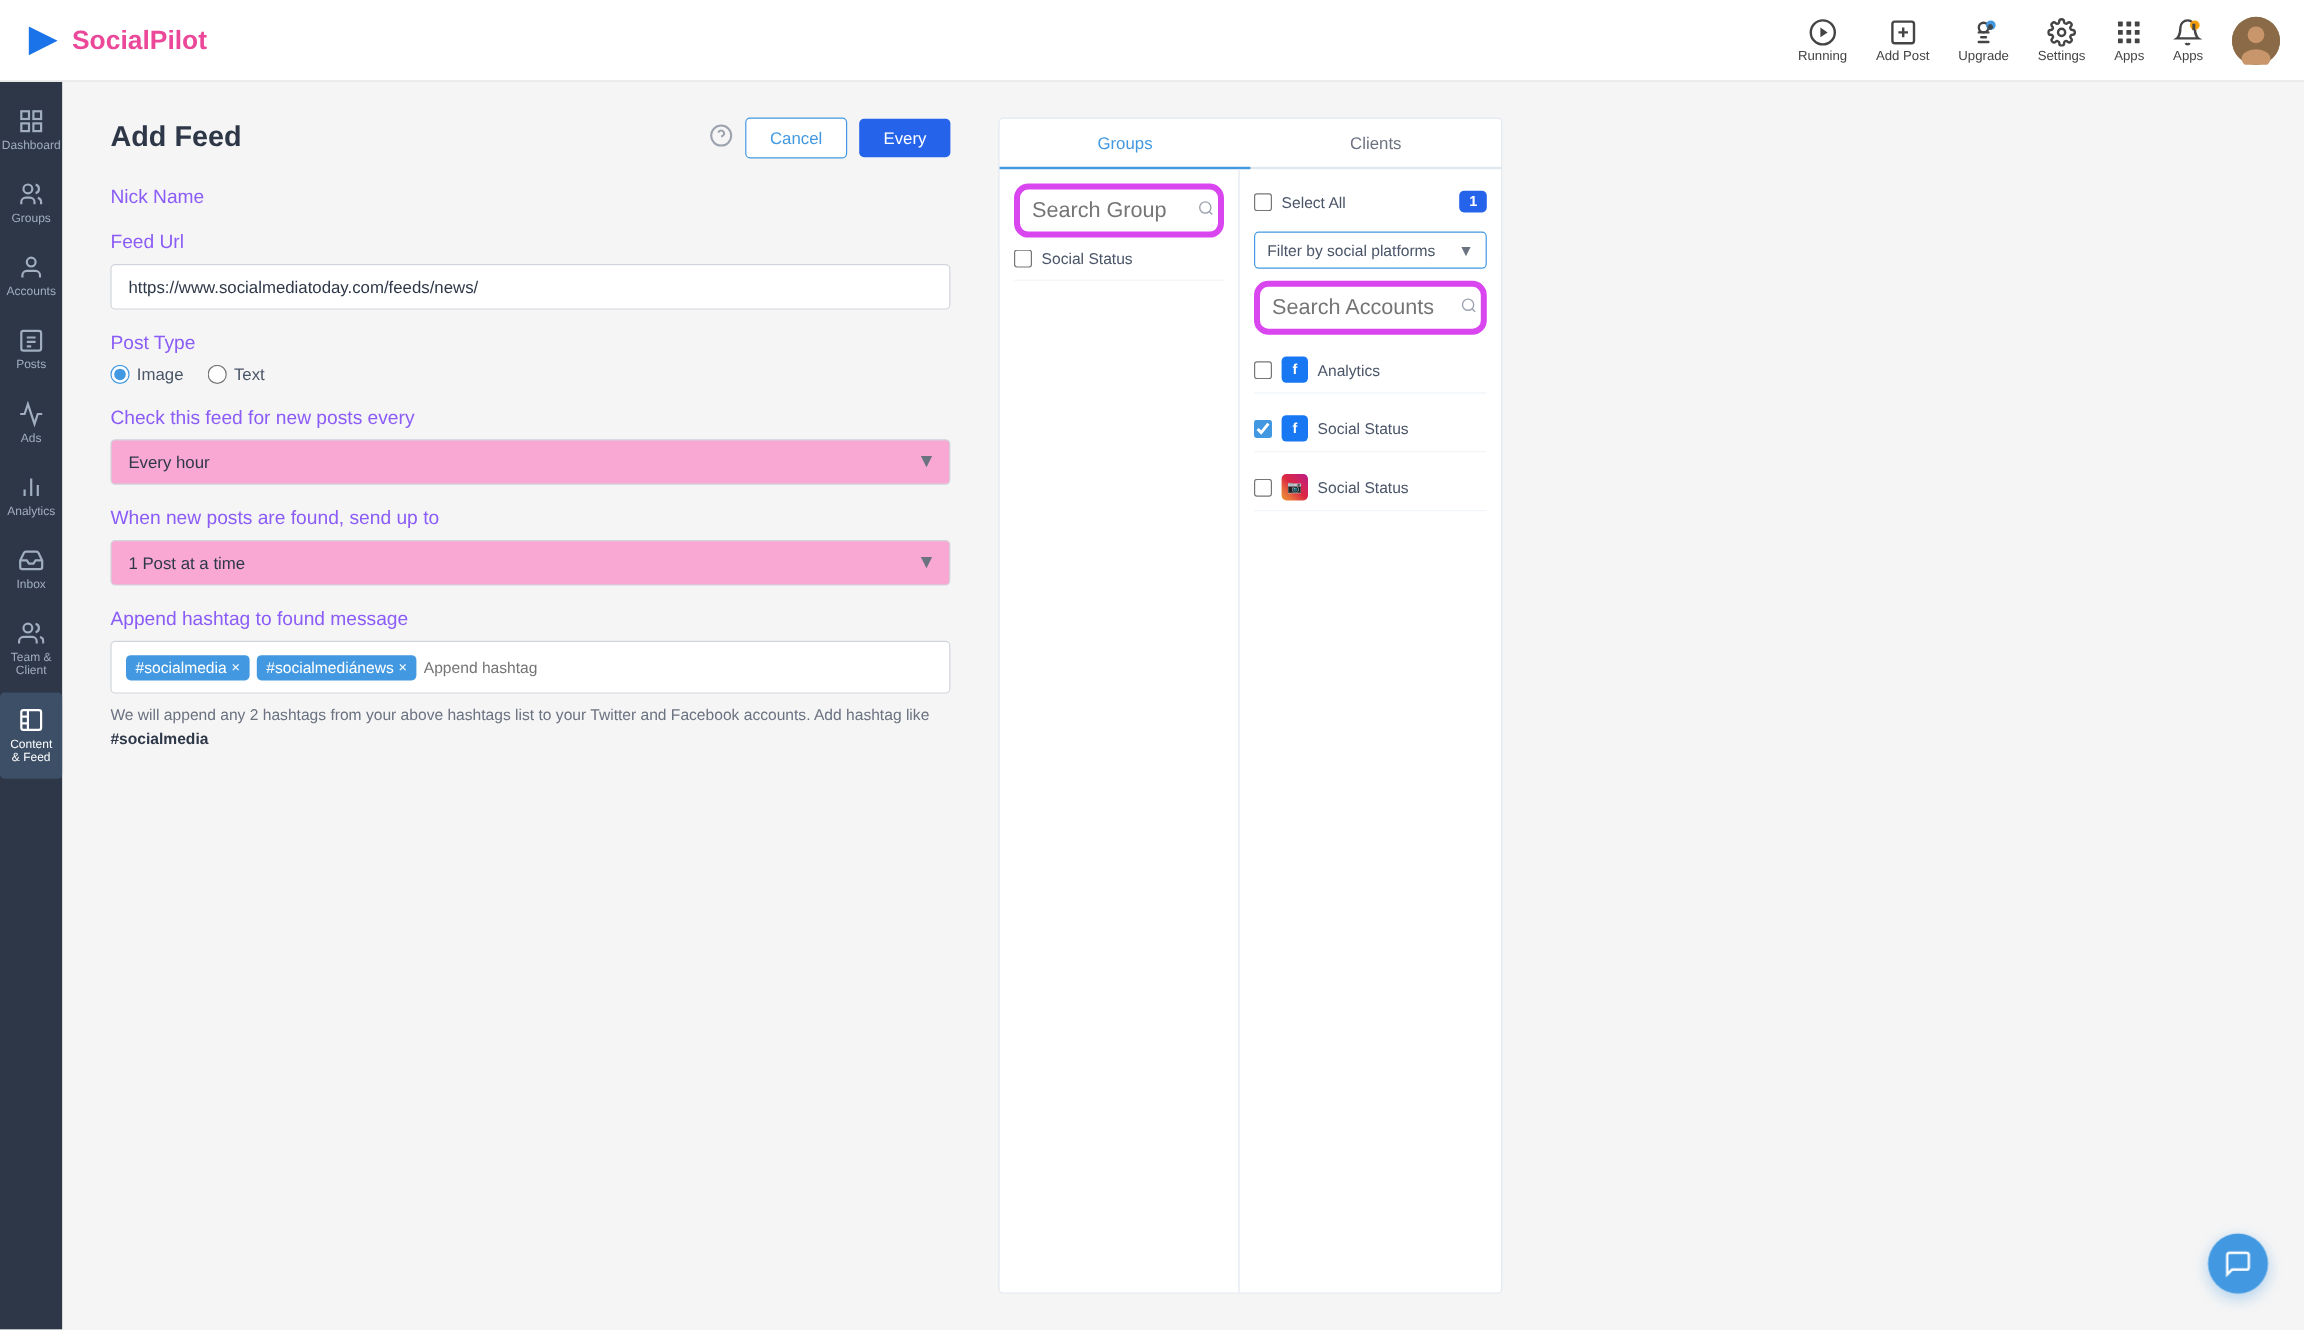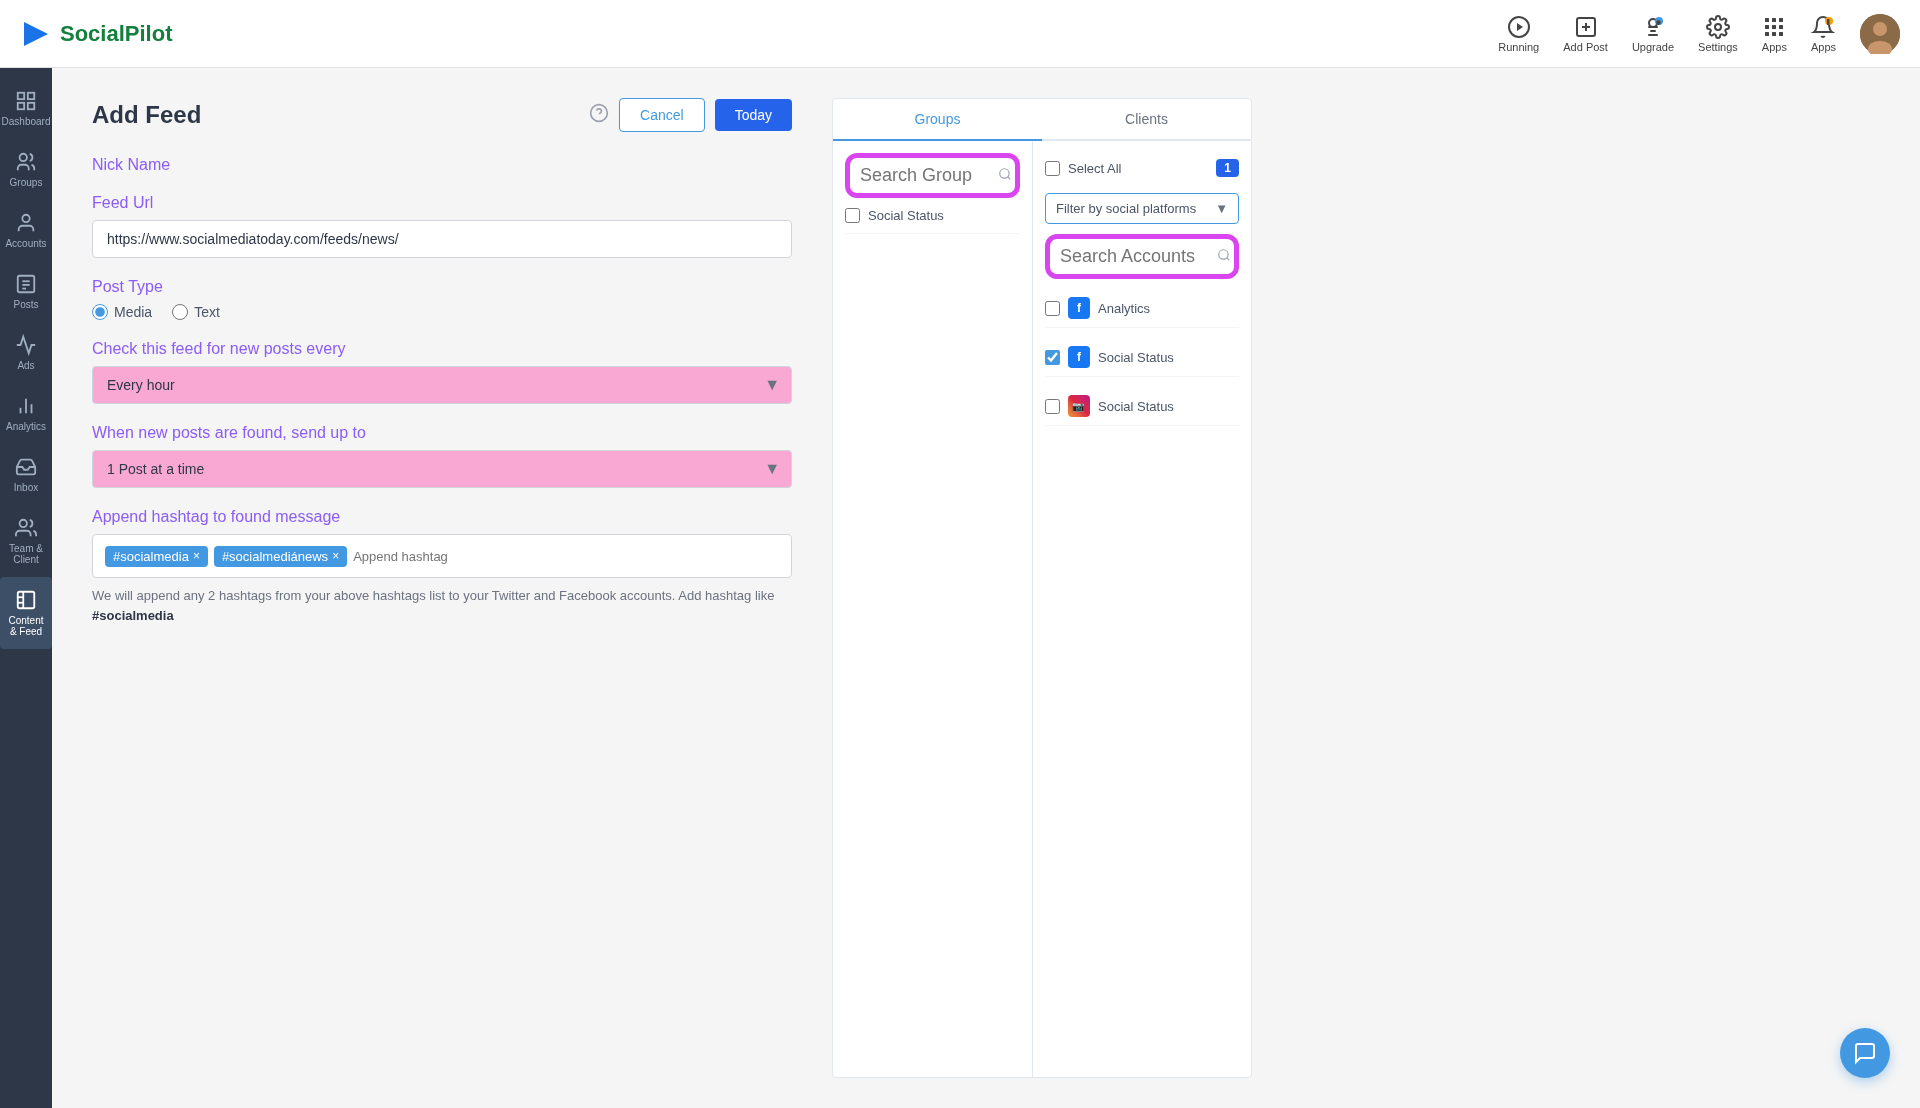--- a/index.html
+++ b/index.html
@@ -15,21 +15,21 @@
       padding: 0 20px;
       flex-shrink: 0;
       z-index: 100;
     }
     .logo-area {
       display: flex;
       align-items: center;
       gap: 8px;
       font-size: 22px;
       font-weight: 700;
-      color: #15803d;
+      color: #ec4899;
       text-align: right;
     }
     .logo-icon {
       width: 32px;
       height: 32px;
     }
     .nav-right {
       margin-left: auto;
       display: flex;
       align-items: center;
@@ -625,39 +625,39 @@
           <h1 class="page-title" style="margin-bottom:0;">Add Feed</h1>
           <div style="margin-left:auto;display:flex;align-items:center;gap:10px;">
             <span class="help-icon">
               <svg width="20" height="20" viewBox="0 0 24 24" fill="none" stroke="currentColor" stroke-width="2">
                 <circle cx="12" cy="12" r="10"></circle>
                   <path d="M9.09 9a3 3 0 0 1 5.83 1c0 2-3 3-3 3"></path>
                   <line x1="12" y1="17" x2="12.01" y2="17"></line>
               </svg>
             </span>
             <button class="btn-cancel">Cancel</button>
-            <button class="btn-save">Today</button>
+            <button class="btn-save">Every</button>
           </div>
         </div>
 
         <div class="form-group">
           <label class="form-label">Nick Name</label>
         </div>
 
         <div class="form-group">
           <label class="form-label">Feed Url</label>
           <input type="text" class="form-input" value="https://www.socialmediatoday.com/feeds/news/" style="">
         </div>
 
         <div class="form-group">
           <label class="form-label">Post Type</label>
           <div class="radio-group">
             <label class="radio-label">
               <input type="radio" name="post_type" checked="" style="">
-              <span>Media</span>
+              <span>Image</span>
             </label>
             <label class="radio-label">
               <input type="radio" name="post_type" style="">
               <span>Text</span>
             </label>
           </div>
         </div>
 
         <div class="form-group">
           <label class="form-label">Check this feed for new posts every</label>

